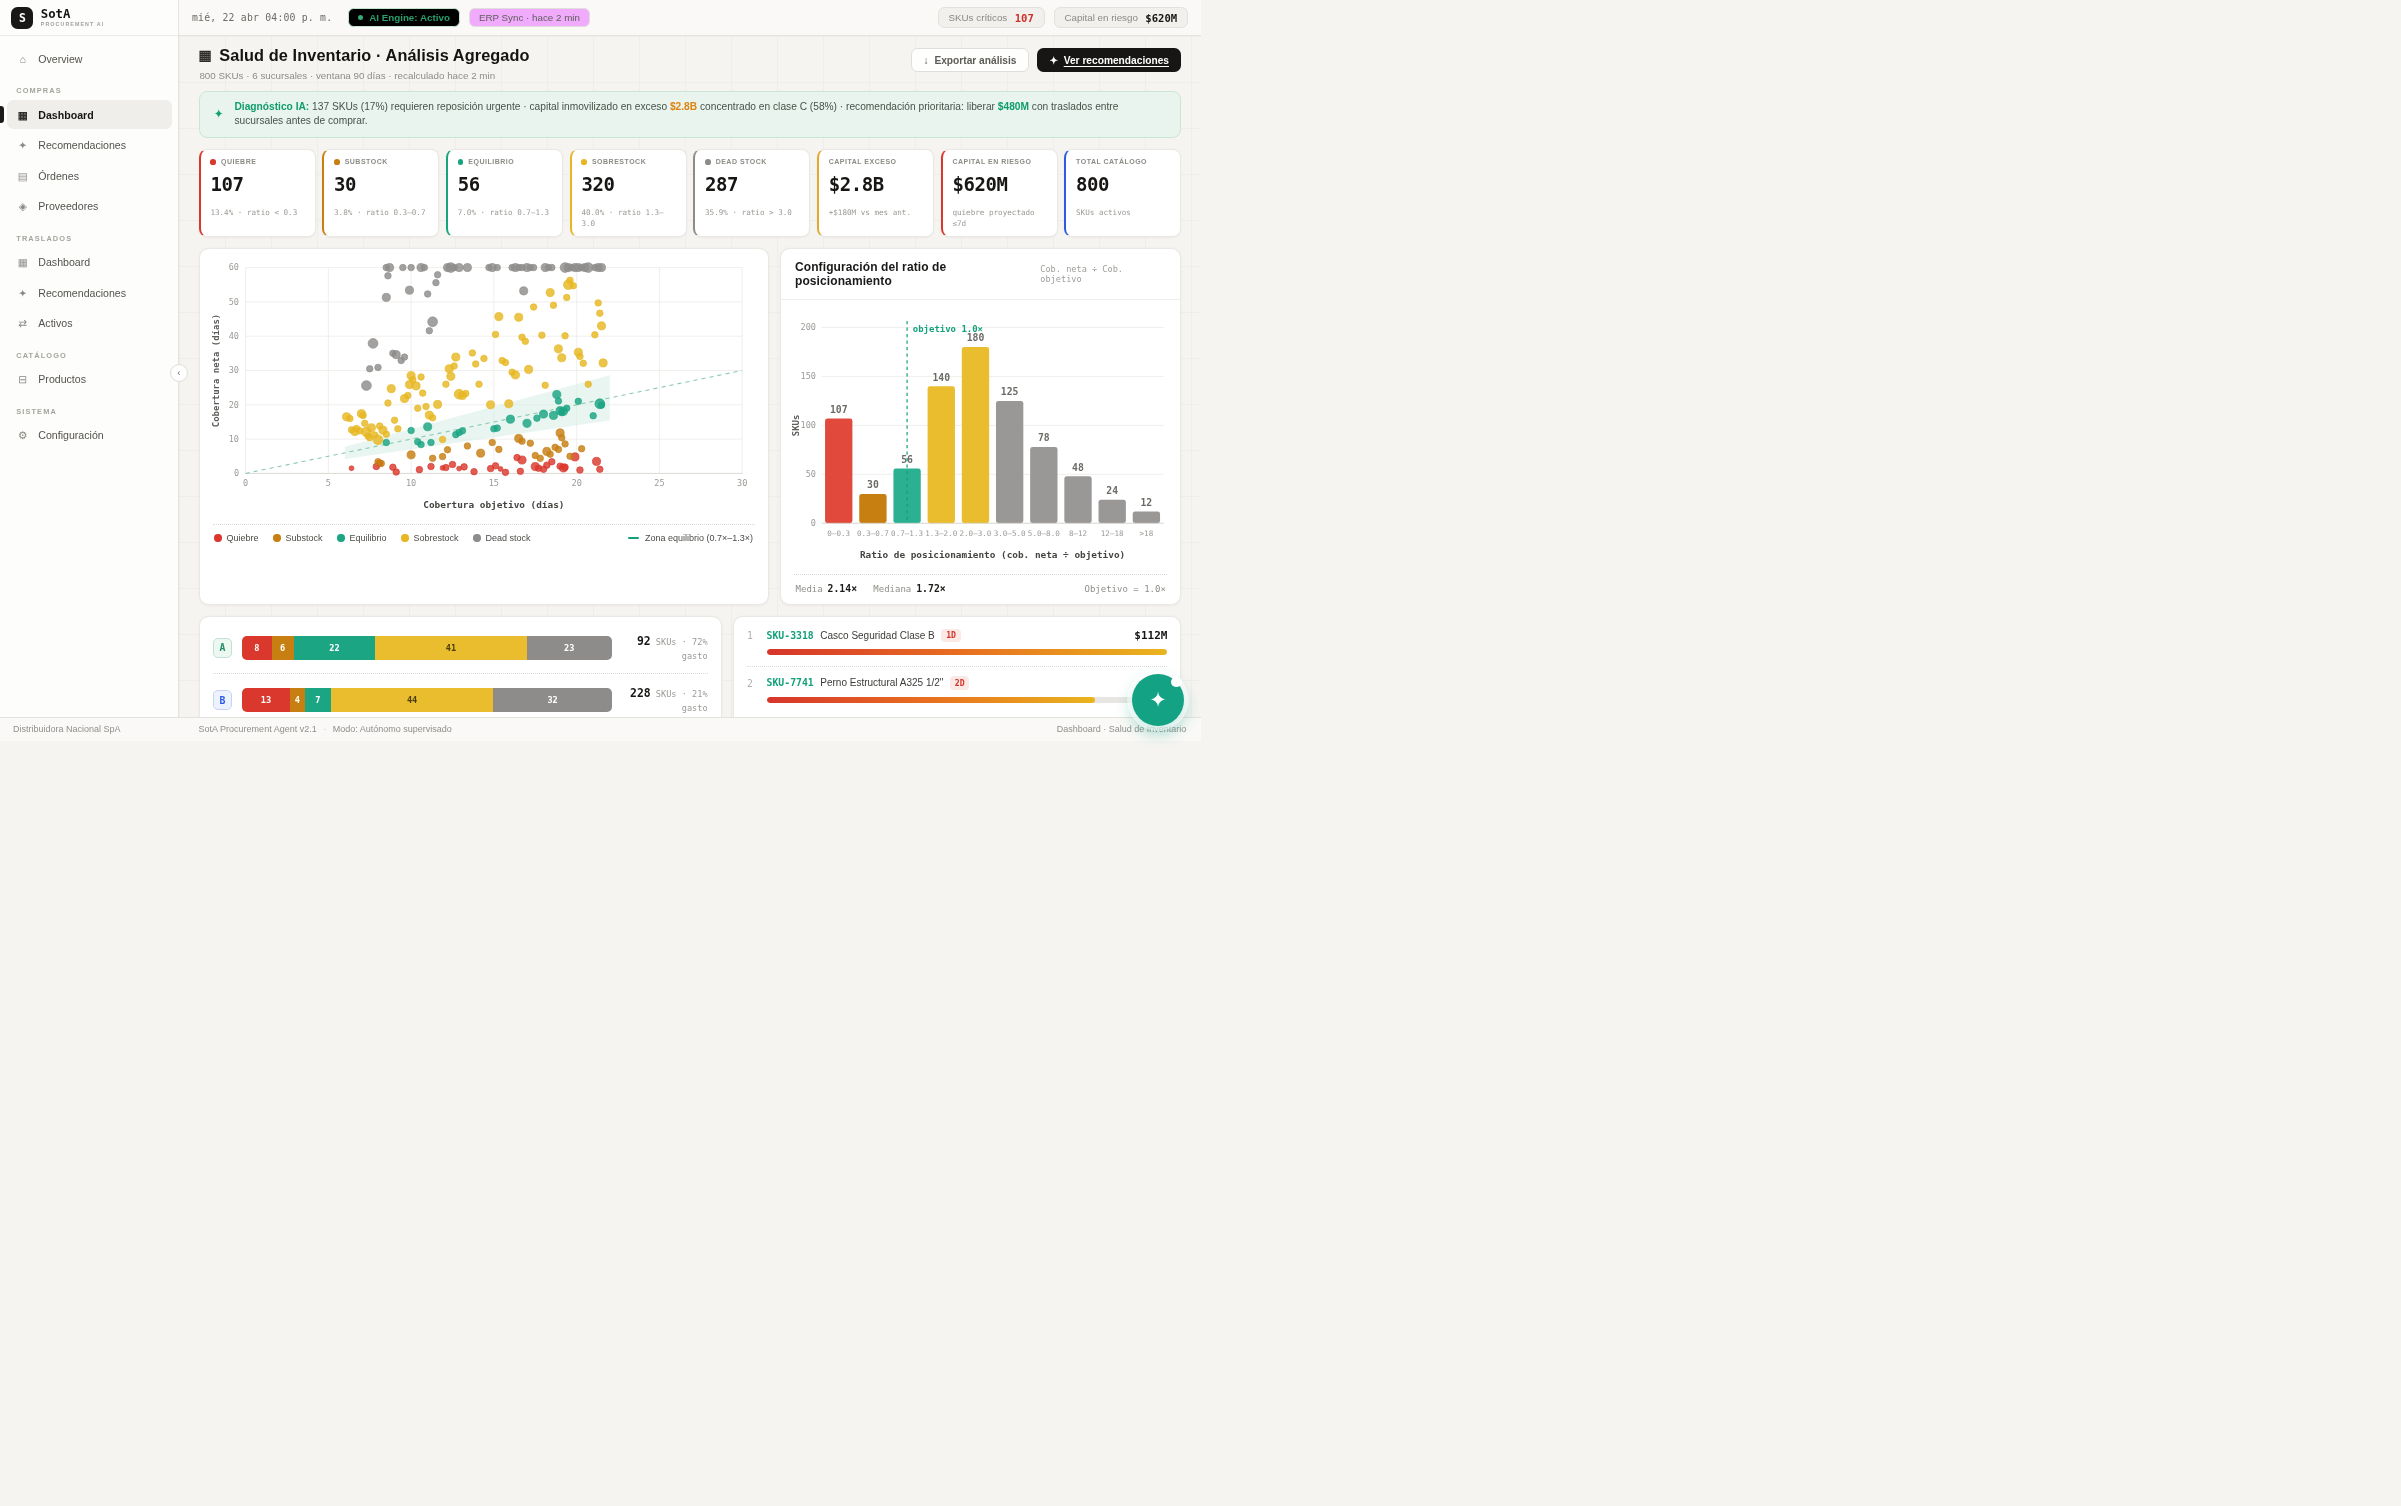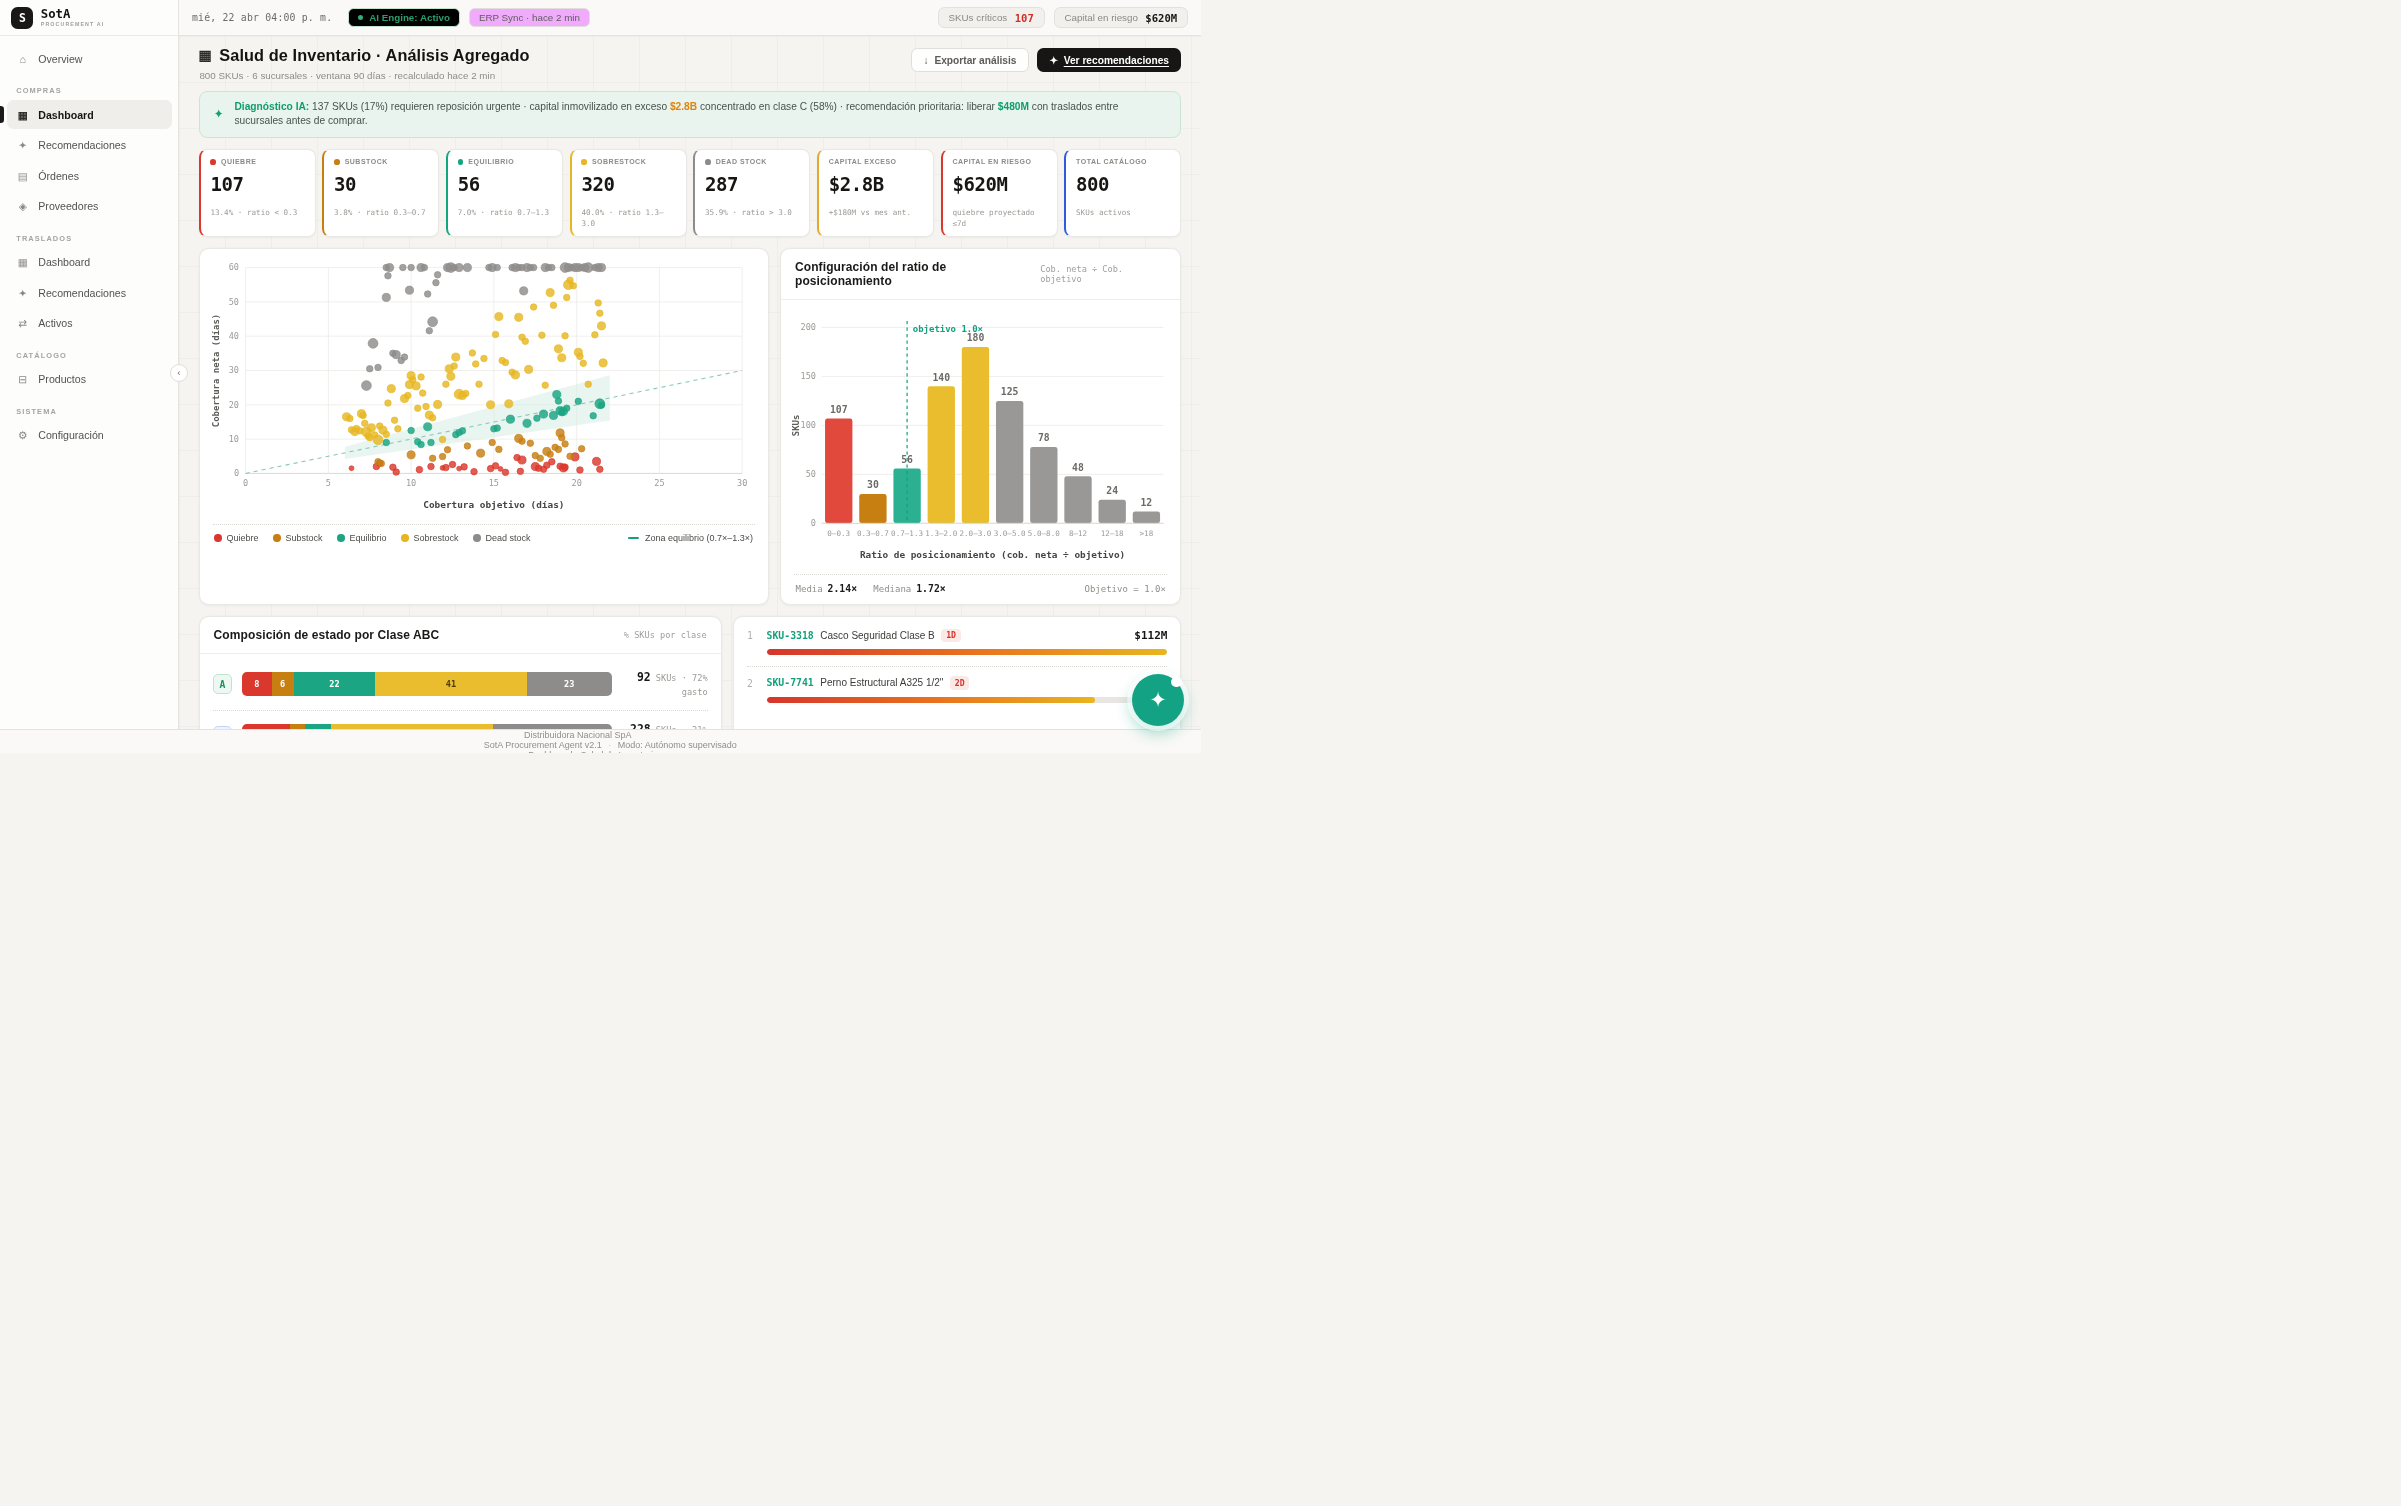--- a/index.html
+++ b/index.html
@@ -62,23 +62,23 @@
     border-radius:0 3.3px 3.3px 0; background:#1b1a18;
   }
   .collapse-btn {
     position:absolute; left:170px; top:364px; width:18px; height:18px; z-index:9;
     border-radius:50%; background:#fff; border:0.8px solid #e0deda; color:#6d6c68;
     font-size:9.8px; line-height:15.5px; text-align:center; cursor:pointer;
   }
 
   
   .footer {
-    position:absolute; left:0; right:0; bottom:0; height:24.5px; z-index:8;
+    position:absolute; left:0; right:0; bottom:12px; height:24.5px; z-index:8;
     background:#faf9f7; border-top:0.8px solid #e4e2de;
-    display:flex; align-items:center; font-size:9px; color:#908f8a;flex-direction:column;
+    display:flex; align-items:center; font-size:9px; color:#908f8a;
   }
   .footer .f-company { width:179px; padding-left:13px; }
   .footer .f-center { flex:1; padding-left:19.6px; display:flex; gap:6.5px; align-items:center; }
   .footer .f-sep { color:#c6c4bf; }
   .footer .f-right { padding-right:14.7px; }
 
   
   .main {
     position:absolute; left:179px; top:36px; right:0; bottom:24.5px; overflow:hidden;
     padding:9.8px 19.6px 0 19.6px;
@@ -697,24 +697,20 @@
           <span><span class="stat-lbl">Media</span><span class="stat-val">2.14×</span></span>
           <span><span class="stat-lbl">Mediana</span><span class="stat-val">1.72×</span></span>
         </div>
         <span class="stat-right">Objetivo = 1.0×</span>
       </div>
     </article>
   </section>
 
   <section class="bottom-row">
     <article class="card abc-card">
-      <div class="card-head">
-        <h2>Composición de estado por Clase ABC</h2>
-        <span class="sub">% SKUs por clase</span>
-      </div>
       <div class="abc-rows" id="abc-rows">
           <div class="abc-row">
             <span class="abc-badge" style="background: rgb(238, 248, 242); border-color: rgb(191, 227, 207); color: rgb(30, 142, 104);">A</span>
             <div class="abc-bar">
               <div class="abc-seg" style="width: 8%; background: rgb(218, 56, 44);">8</div>
               <div class="abc-seg" style="width: 6%; background: rgb(199, 127, 18);">6</div>
               <div class="abc-seg" style="width: 22%; background: rgb(27, 165, 131);">22</div>
               <div class="abc-seg" style="width: 41%; background: rgb(233, 189, 46); color: rgb(74, 61, 12);">41</div>
               <div class="abc-seg" style="width: 23%; background: rgb(141, 140, 138);">23</div>
             </div>

